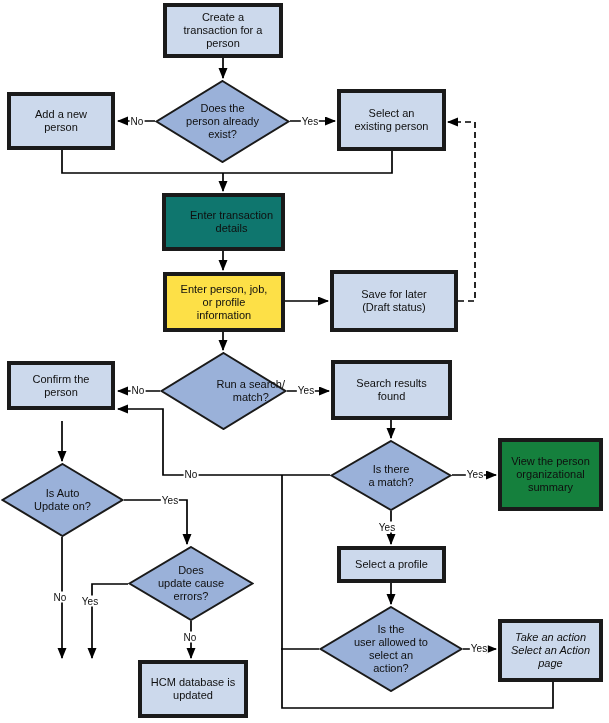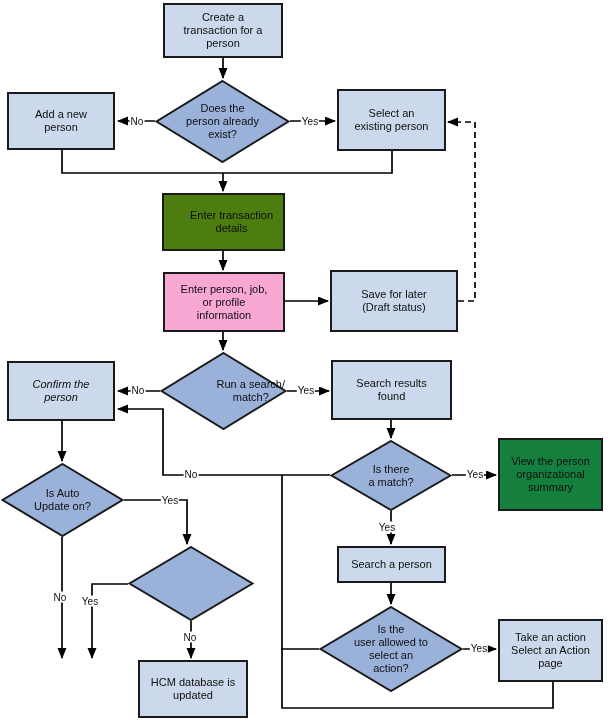--- a/index.html
+++ b/index.html
@@ -25,21 +25,21 @@
     box-sizing: border-box;
     display: flex;
     align-items: center;
     justify-content: center;
     text-align: center;
     font-size: 11px;
     line-height: 13px;
     color: #0f0f0f;
   }
   .node.rect {
-    border: 2px solid #0f172a;
+    border: 4px solid #0f172a;
   }
   .node.diamond {
     border: none;
     background: transparent;
   }
   .node.diamond svg {
     position: absolute;
     left: 0; top: 0;
     width: 100%; height: 100%;
   }
@@ -111,41 +111,41 @@
 exist?</span>
     </div>
     <div class="node rect" style="left: 7px; top: 92px; width: 108px; height: 58px; background: rgb(204, 217, 236); border-color: rgb(26, 26, 26);">
       <span class="node-label">Add a new
 person</span>
     </div>
     <div class="node rect" style="left: 337px; top: 89px; width: 109px; height: 62px; background: rgb(204, 217, 236); border-color: rgb(26, 26, 26);">
       <span class="node-label">Select an
 existing person</span>
     </div>
-    <div class="node rect" style="left: 162px; top: 193px; width: 123px; height: 58px; background: #4d7c0f; border-color: rgb(26, 26, 26); padding-left: 16px;">
+    <div class="node rect" style="left: 162px; top: 193px; width: 123px; height: 58px; background: #0f766e; border-color: rgb(26, 26, 26); padding-left: 16px;">
       <span class="node-label">Enter transaction
 details</span>
     </div>
-    <div class="node rect" style="left: 163px; top: 272px; width: 122px; height: 60px; background: #f9a8d4; border-color: rgb(26, 26, 26);">
+    <div class="node rect" style="left: 163px; top: 272px; width: 122px; height: 60px; background: #fde047; border-color: rgb(26, 26, 26);">
       <span class="node-label">Enter person, job,
 or profile
 information</span>
     </div>
     <div class="node rect" style="left: 330px; top: 270px; width: 128px; height: 62px; background: rgb(204, 217, 236); border-color: rgb(26, 26, 26);">
       <span class="node-label">Save for later
 (Draft status)</span>
     </div>
     <div class="node diamond" style="left: 160px; top: 352px; width: 127px; height: 78px; justify-content: flex-end;">
       <svg viewBox="0 0 127 78" preserveAspectRatio="none">
         <polygon points="63.5,1 125.5,39 63.5,77 1.5,39" fill="#9ab1d9" stroke="#1a1a1a" stroke-width="2" stroke-linejoin="miter"></polygon>
       </svg>
       <span class="node-label">Run a search/
 match?</span>
     </div>
-    <div class="node rect" style="left: 7px; top: 361px; width: 108px; height: 60px; background: rgb(204, 217, 236); border-color: rgb(26, 26, 26); font-style: italic;">
+    <div class="node rect" style="left: 7px; top: 361px; width: 108px; height: 49px; background: rgb(204, 217, 236); border-color: rgb(26, 26, 26);">
       <span class="node-label">Confirm the
 person</span>
     </div>
     <div class="node rect" style="left: 331px; top: 360px; width: 121px; height: 60px; background: rgb(204, 217, 236); border-color: rgb(26, 26, 26);">
       <span class="node-label">Search results
 found</span>
     </div>
     <div class="node diamond" style="left: 330px; top: 440px; width: 122px; height: 71px;">
       <svg viewBox="0 0 122 71" preserveAspectRatio="none">
         <polygon points="61,1 120.5,35.5 61,70 1.5,35.5" fill="#9ab1d9" stroke="#1a1a1a" stroke-width="2" stroke-linejoin="miter"></polygon>
@@ -159,37 +159,40 @@
 summary</span>
     </div>
     <div class="node diamond" style="left: 1px; top: 463px; width: 123px; height: 74px;">
       <svg viewBox="0 0 123 74" preserveAspectRatio="none">
         <polygon points="61.5,1 121.5,37 61.5,73 1.5,37" fill="#9ab1d9" stroke="#1a1a1a" stroke-width="2" stroke-linejoin="miter"></polygon>
       </svg>
       <span class="node-label">Is Auto
 Update on?</span>
     </div>
     <div class="node rect" style="left: 337px; top: 546px; width: 109px; height: 37px; background: rgb(204, 217, 236); border-color: rgb(26, 26, 26);">
-      <span class="node-label">Search a person</span>
+      <span class="node-label">Select a profile</span>
     </div>
     <div class="node diamond" style="left: 128px; top: 546px; width: 126px; height: 75px;">
       <svg viewBox="0 0 126 75" preserveAspectRatio="none">
         <polygon points="63,1 124.5,37.5 63,74 1.5,37.5" fill="#9ab1d9" stroke="#1a1a1a" stroke-width="2" stroke-linejoin="miter"></polygon>
       </svg>
+      <span class="node-label">Does
+update cause
+errors?</span>
     </div>
     <div class="node diamond" style="left: 319px; top: 606px; width: 144px; height: 86px;">
       <svg viewBox="0 0 144 86" preserveAspectRatio="none">
         <polygon points="72,1 142.5,43 72,85 1.5,43" fill="#9ab1d9" stroke="#1a1a1a" stroke-width="2" stroke-linejoin="miter"></polygon>
       </svg>
       <span class="node-label">Is the
 user allowed to
 select an
 action?</span>
     </div>
-    <div class="node rect" style="left: 498px; top: 619px; width: 105px; height: 63px; background: rgb(204, 217, 236); border-color: rgb(26, 26, 26);">
+    <div class="node rect" style="left: 498px; top: 619px; width: 105px; height: 63px; background: rgb(204, 217, 236); border-color: rgb(26, 26, 26); font-style: italic;">
       <span class="node-label">Take an action
 Select an Action
 page</span>
     </div>
     <div class="node rect" style="left: 138px; top: 660px; width: 110px; height: 58px; background: rgb(204, 217, 236); border-color: rgb(26, 26, 26);">
       <span class="node-label">HCM database is
 updated</span>
     </div>
     <div class="edge-label" style="left: 137px; top: 121px;">No</div>
     <div class="edge-label" style="left: 310px; top: 121px;">Yes</div>

